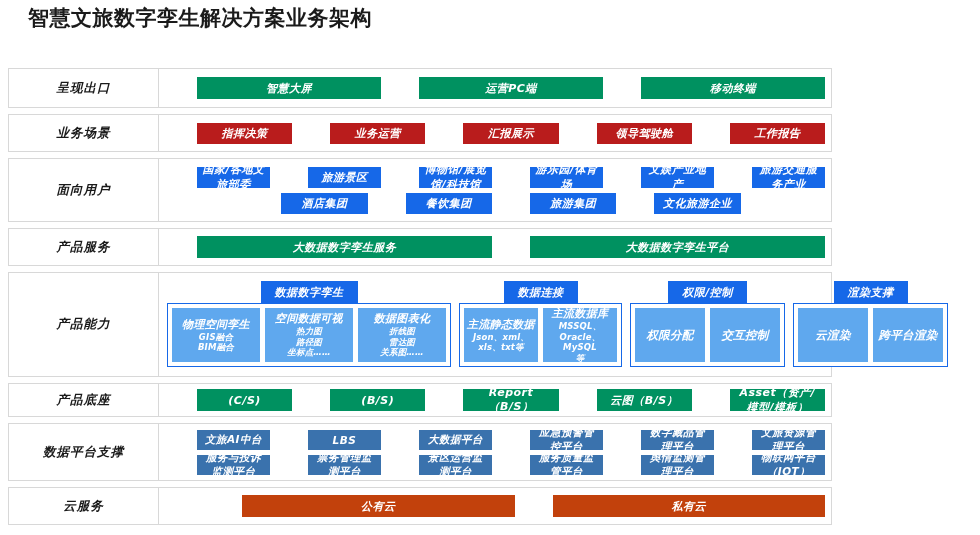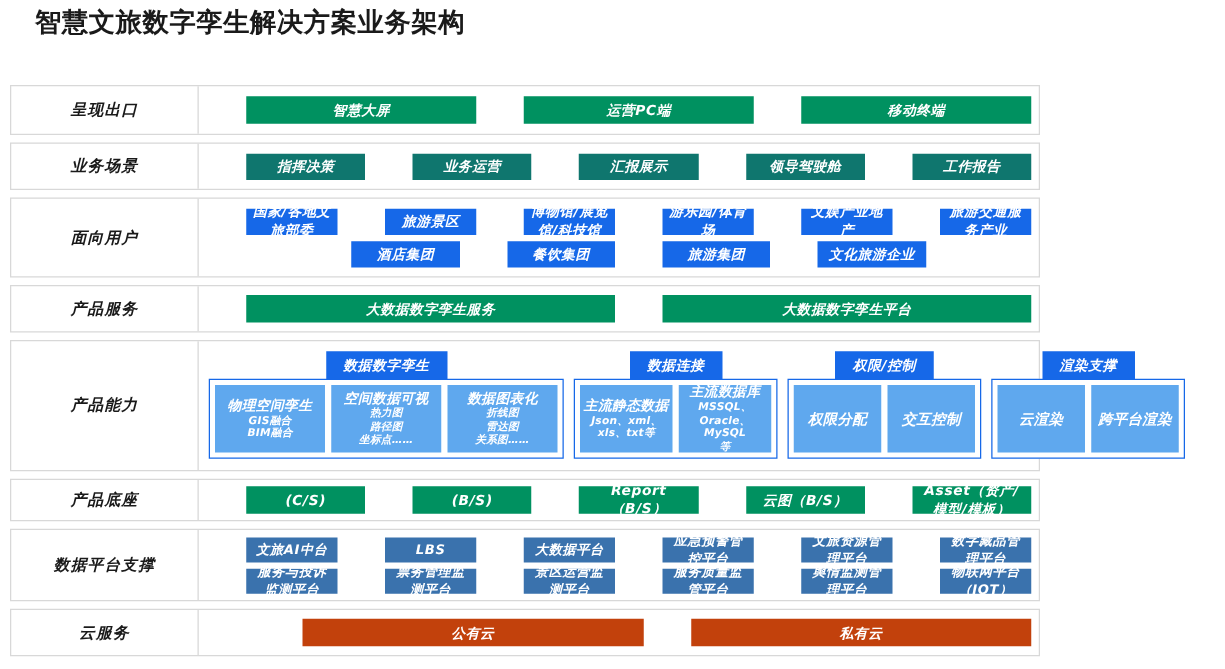--- a/index.html
+++ b/index.html
@@ -46,21 +46,21 @@
     text-align:center;
     font-size:11px;font-weight:bold;font-style:italic;color:#fff;
     letter-spacing:0.5px;
     box-sizing:border-box;
     padding:2px 4px;
     min-height:20px;
     margin-left:32px;
   }
 
   .green{background:#009160;height:22px;}
-  .orange{background:#0f766e;height:21px;}
+  .orange{background:#b91c1c;height:21px;}
   .blue{background:#1668e8;height:21px;}
   .steel{background:#3a72ad;height:20px;font-size:10.5px;}
   .purple{background:#c2410c;height:22px;}
 
   
   .row-service .cell{height:22px;}
 
   
   .cap-body{
     flex:1;padding:8px 6px 8px 8px;box-sizing:border-box;
@@ -259,22 +259,22 @@
     </div>
 
     <div class="row" style="height:58px;">
       <div class="row-label">数据平台支撑</div>
       <div class="row-body">
         <div class="strip">
           <div class="cell steel">文旅AI中台</div>
           <div class="cell steel">LBS</div>
           <div class="cell steel">大数据平台</div>
           <div class="cell steel">应急预警管控平台</div>
+          <div class="cell steel">数字藏品管理平台</div>
           <div class="cell steel">文旅资源管理平台</div>
-          <div class="cell steel">数字藏品管理平台</div>
         </div>
         <div class="strip">
           <div class="cell steel">服务与投诉监测平台</div>
           <div class="cell steel">票务管理监测平台</div>
           <div class="cell steel">景区运营监测平台</div>
           <div class="cell steel">服务质量监管平台</div>
           <div class="cell steel">舆情监测管理平台</div>
           <div class="cell steel">物联网平台（IOT）</div>
         </div>
       </div>

